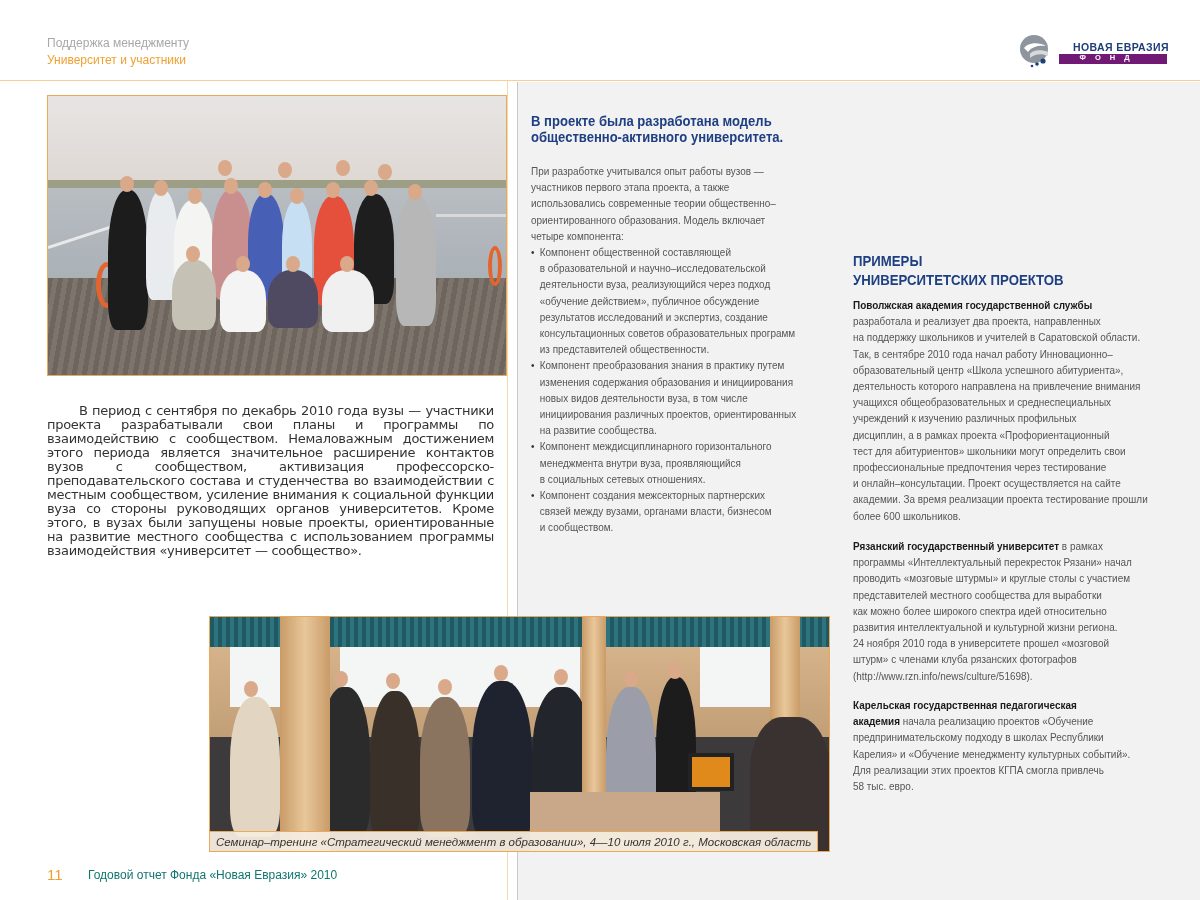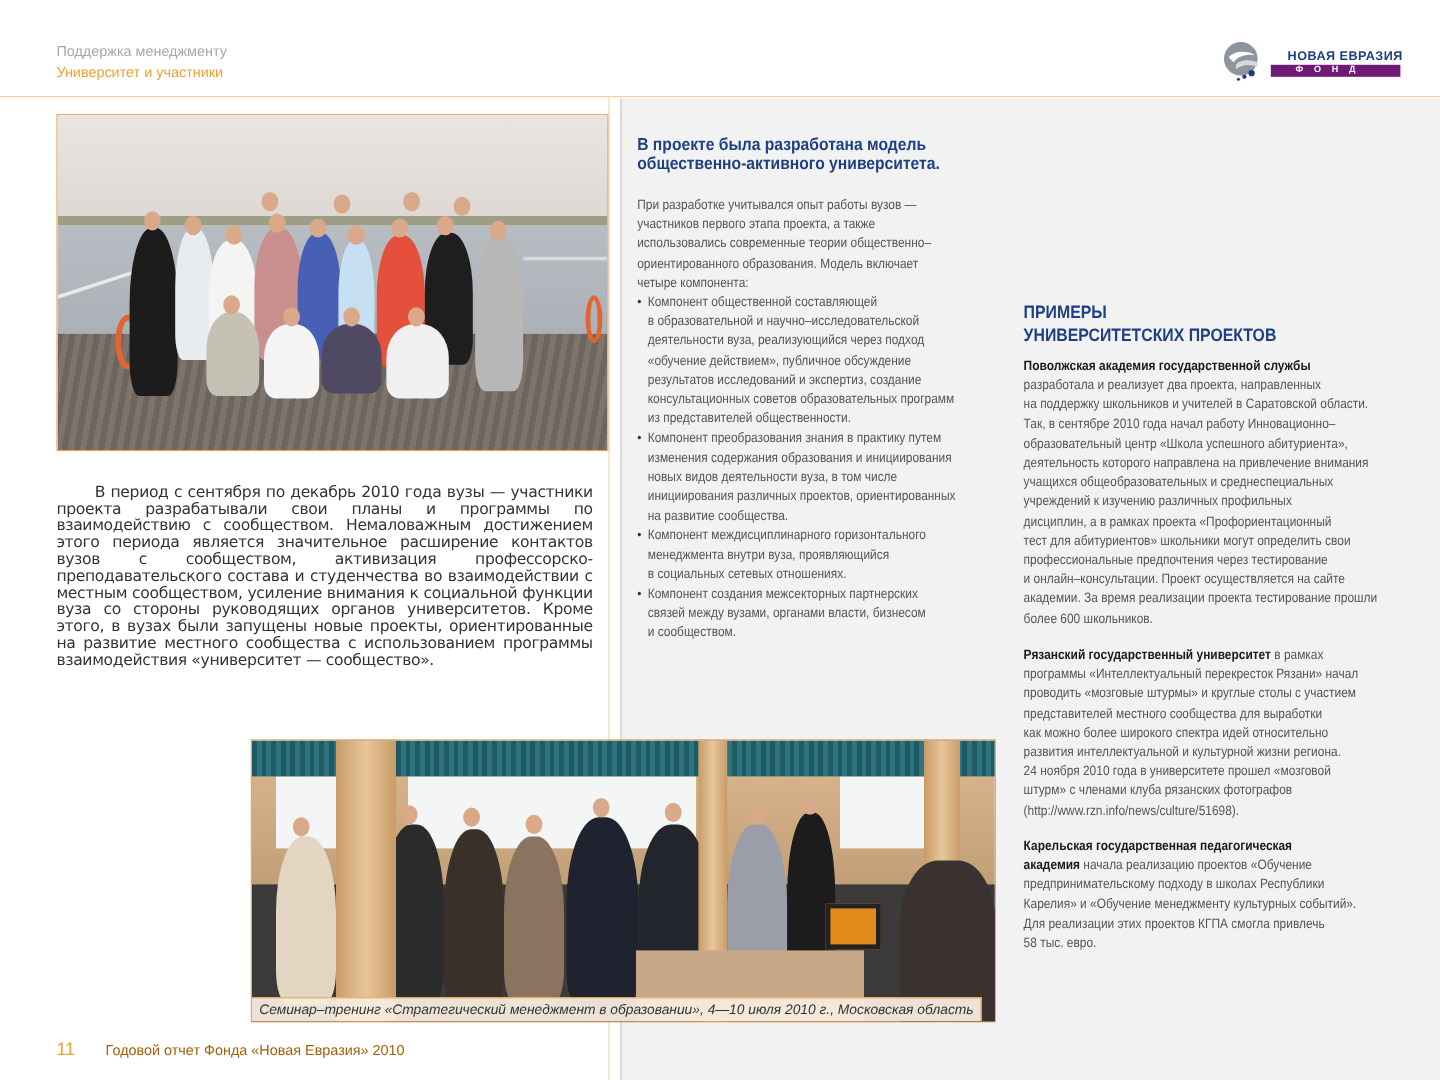--- a/index.html
+++ b/index.html
@@ -58,21 +58,21 @@
     .model-list li .bullet { position: absolute; left: 0; top: 0; color: #333; }
 
     .examples-title { position: absolute; left: 853px; top: 251px; font-size: 15px; font-weight: bold; line-height: 19px; color: #1e3f82; transform: scaleX(0.88); transform-origin: left; white-space: pre-line; }
     .example { position: absolute; left: 853px; width: 345px; font-size: 11.3px; line-height: 16.2px; color: #555555; transform: scaleX(0.88); transform-origin: left; white-space: pre-line; }
     .example b { color: #1a1a1a; }
     .example-1 { top: 297px; }
     .example-2 { top: 538px; }
     .example-3 { top: 697px; }
 
     .page-number { position: absolute; left: 47px; top: 866px; font-size: 15px; color: #f0a030; }
-    .footer-text { position: absolute; left: 88px; top: 868px; font-size: 12px; color: #a16207; }
+    .footer-text { position: absolute; left: 88px; top: 868px; font-size: 12px; color: #0f766e; }
   </style>
 </head>
 <body>
 
 <div class="page-left"></div>
 <div class="page-right-panel"></div>
 <div class="gutter-line"></div>
 <div class="header-rule"></div>
 
 <div class="section-label">Поддержка менеджменту</div>

